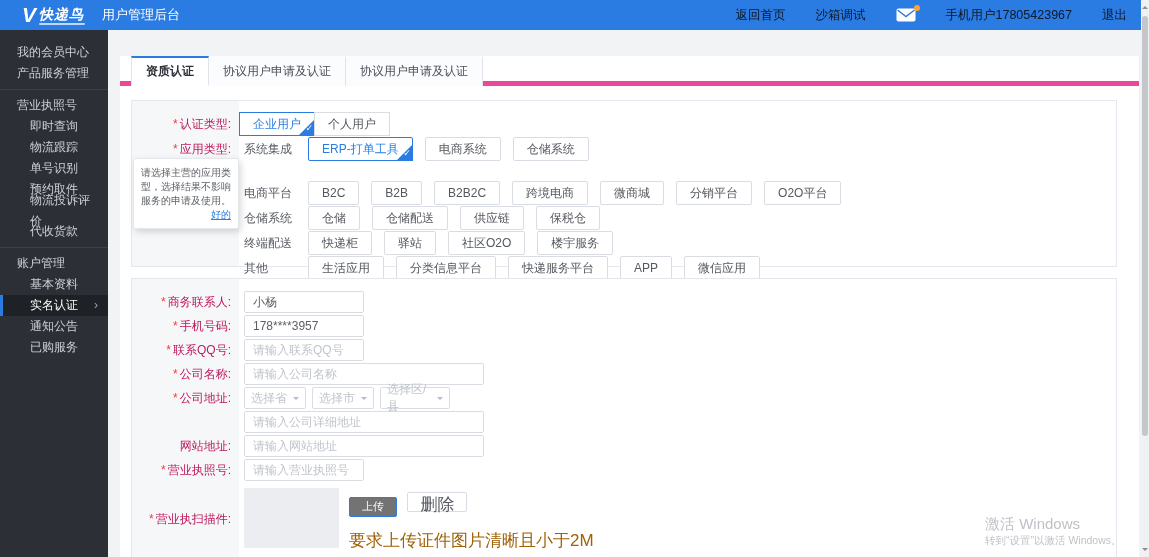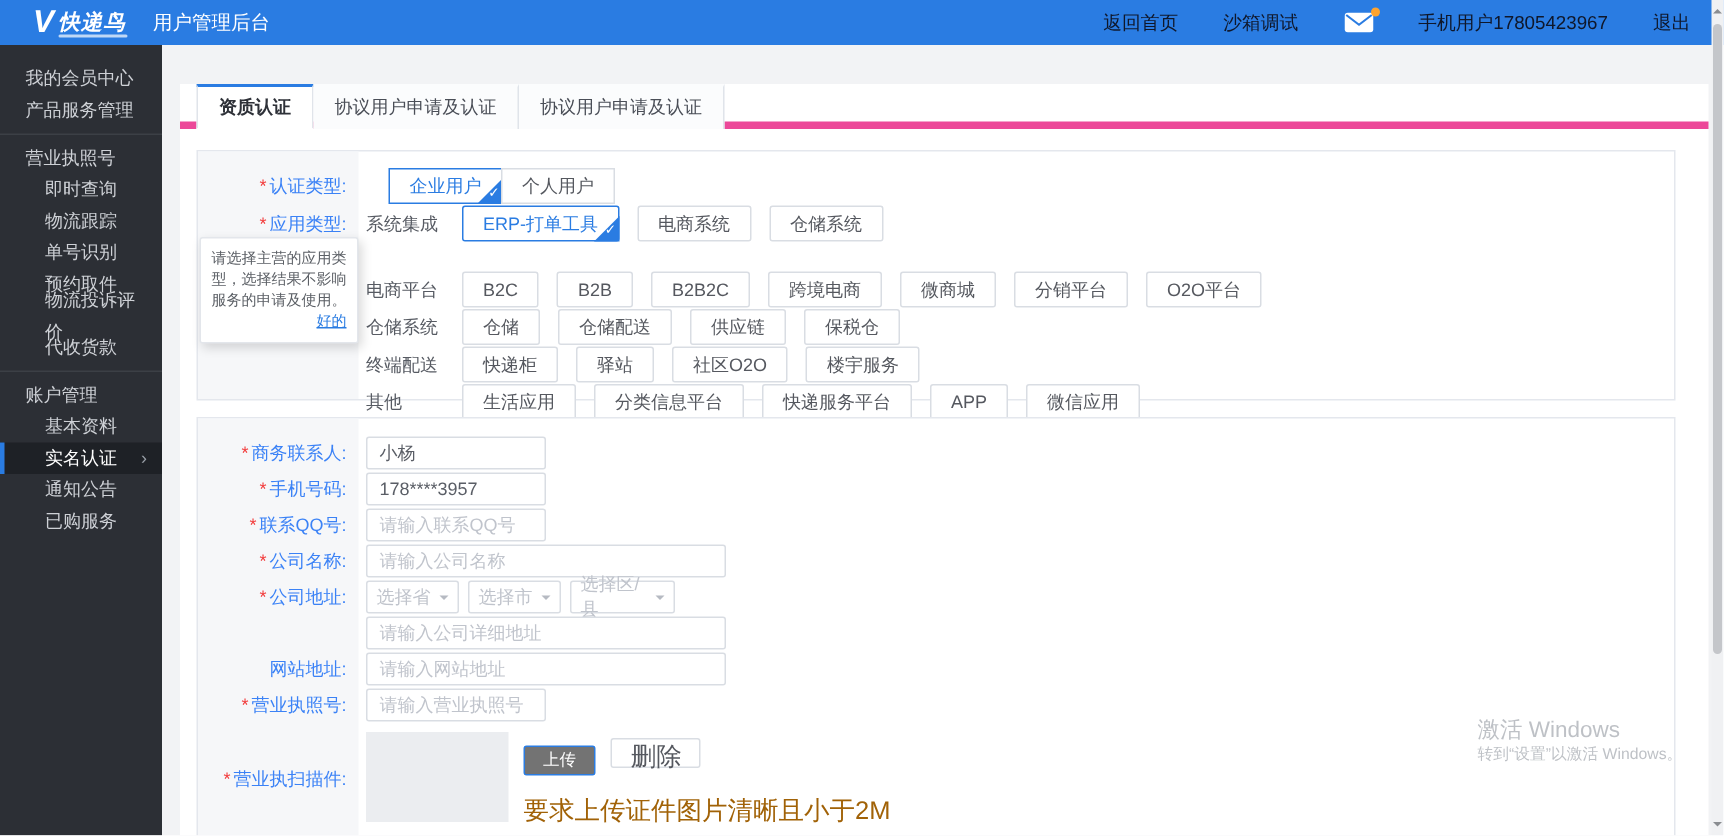--- a/index.html
+++ b/index.html
@@ -48,27 +48,27 @@
 
   
   .panel{position:relative;margin-left:11px;width:986px;border:1px solid #e4e7ed;background:#fff;}
   .panel::before{content:"";position:absolute;top:0;left:0;bottom:0;width:107px;background:#f6f7f9;}
   .panel1{margin-top:14px;height:167px;padding-top:11px;}
   .panel2{margin-top:11px;height:400px;padding-top:12px;}
 
   .p1row{position:relative;display:flex;align-items:center;height:24px;margin-bottom:1px;}
   .p1row.gap{margin-bottom:20px;}
   .p2row{position:relative;display:flex;align-items:center;height:22px;margin-bottom:2px;}
-  .rlabel{flex:none;width:107px;padding-right:8px;text-align:right;font-size:12px;color:#3b82f6;}
+  .rlabel{flex:none;width:107px;padding-right:8px;text-align:right;font-size:12px;color:#be185d;}
   .req::before{content:"*";color:#f23c3c;margin-right:2px;}
   .glabel{flex:none;width:64px;margin-left:5px;font-size:12px;color:#575b63;}
   .p2row .rlabel + *{margin-left:5px;}
 
   .opts{display:flex;align-items:center;}
-  .opts.lead{margin-left:20px;}
+  .opts.lead{margin-left:0;}
   .opt{height:24px;line-height:22px;padding:0 13px;background:#fff;border:1px solid #d9dde3;
        color:#55585f;font-size:12px;margin-right:12px;position:relative;border-radius:2px;
        font-family:inherit;cursor:pointer;}
   .opt.sel{border-color:#2a7ce2;color:#2a7ce2;}
   .opt.sel::after{content:"";position:absolute;right:-1px;bottom:-1px;width:0;height:0;
        border-style:solid;border-width:0 0 17px 17px;border-color:transparent transparent #2a7ce2 transparent;}
   .opt.sel::before{content:"✓";position:absolute;right:1px;bottom:-4px;color:#fff;font-size:9px;z-index:1;}
   .grp .opt{margin-right:0;border-radius:0;}
   .grp .opt + .opt{margin-left:-1px;}
 
@@ -92,21 +92,21 @@
   .up-label{margin-top:23px;}
   .up-box{flex:none;width:95px;height:60px;background:#ebedf0;margin-left:5px;}
   .up-right{margin-left:10px;padding-top:4px;}
   .btn-upload{height:20px;padding:0 12px;background:#737373;color:#fff;border:1px solid #2a7ce2;
        font-size:11px;border-radius:2px;font-family:inherit;cursor:pointer;}
   .btn-del{height:20px;padding:0 12px;background:#fff;border:1px solid #d9dde3;color:#55585f;
        font-size:17px;border-radius:2px;margin-left:6px;font-family:inherit;cursor:pointer;}
   .up-hint{margin-top:12px;font-size:17px;color:#a16207;}
 
   
-  .wm{position:absolute;left:985px;top:478px;color:#aeb2b8;opacity:.8;z-index:15;pointer-events:none;}
+  .wm{position:absolute;left:985px;top:515px;color:#aeb2b8;opacity:.8;z-index:15;pointer-events:none;}
   .wm-1{font-size:15px;line-height:18px;}
   .wm-2{font-size:10.5px;line-height:14px;}
 
   
   .scroll{position:absolute;top:0;right:0;width:8px;height:557px;background:#f0f1f3;z-index:30;}
   .scroll-up,.scroll-down{position:absolute;left:0;width:8px;height:14px;display:flex;align-items:center;justify-content:center;}
   .scroll-up{top:0;} .scroll-down{bottom:0;}
   .tri-up{width:0;height:0;border:3px solid transparent;border-bottom-color:#8a8d91;margin-bottom:2px;}
   .tri-down{width:0;height:0;border:3px solid transparent;border-top-color:#8a8d91;margin-top:2px;}
   .thumb{position:absolute;top:16px;right:1px;width:6px;height:420px;background:#c4c6ca;border-radius:3px;}

